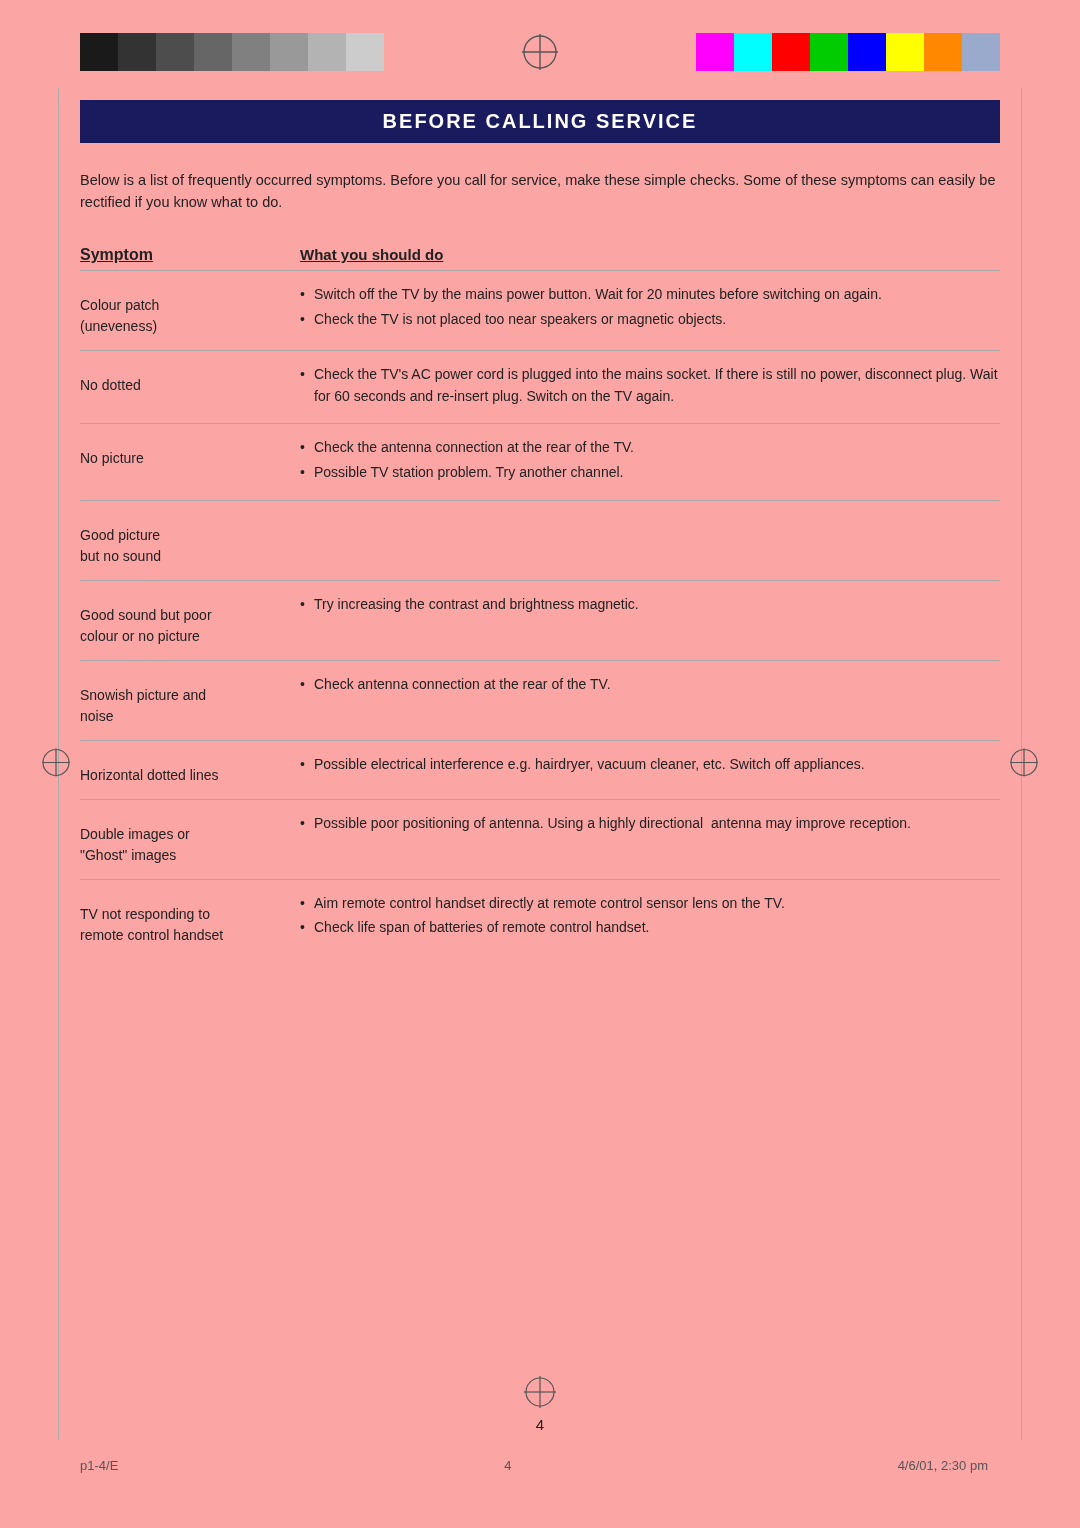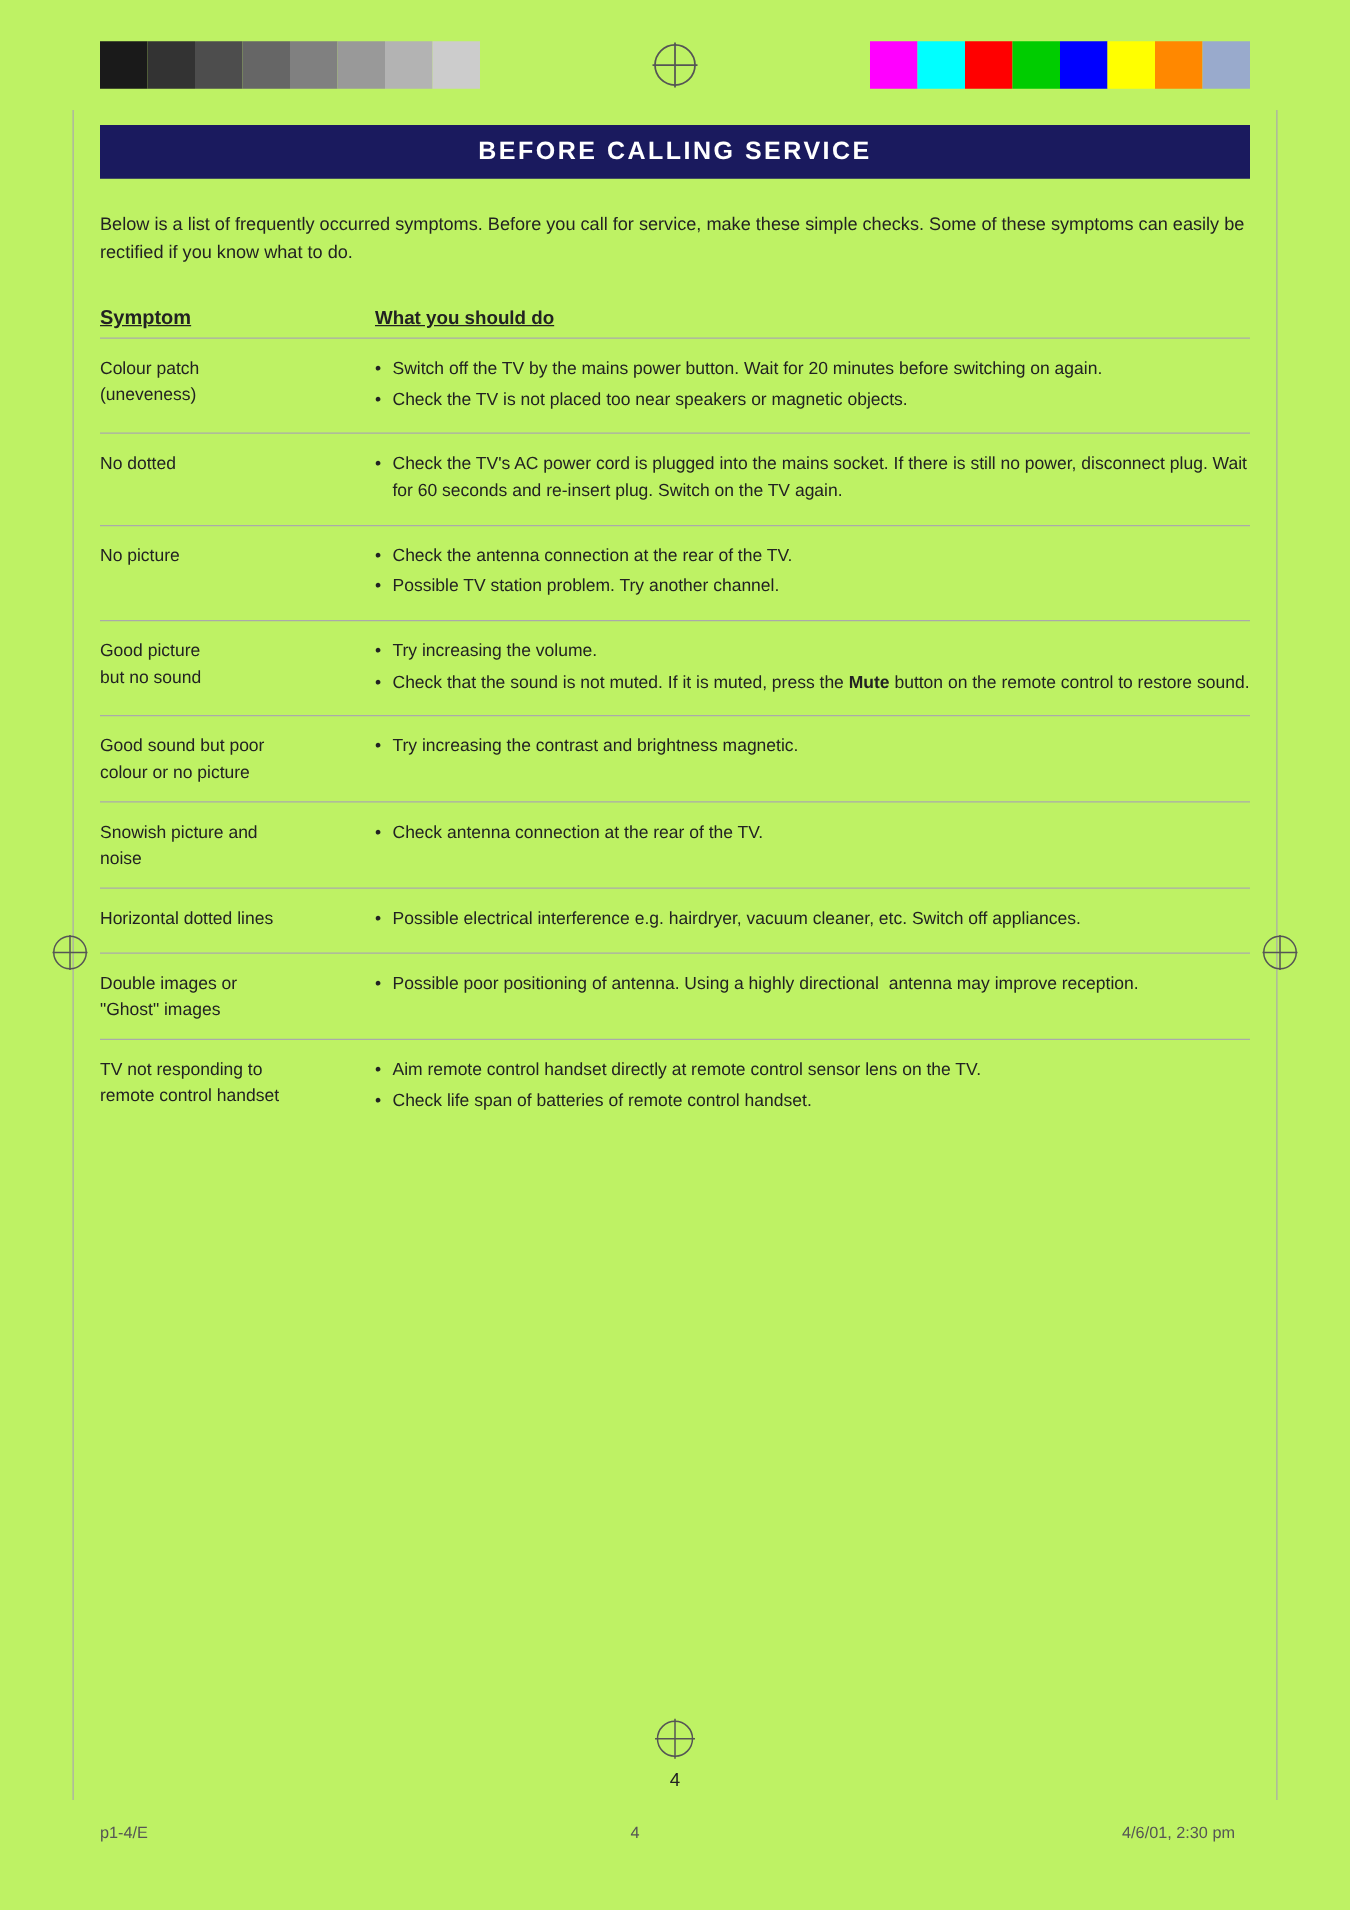--- a/index.html
+++ b/index.html
@@ -16,21 +16,21 @@
       font-size: 15px;
       color: #222;
       position: relative;
     }
 
     .page-wrapper {
       width: 1080px;
       min-height: 1528px;
       padding: 0;
       position: relative;
-      background: #bef264;
+      background: #fca5a5;
     }
 
     .bar {
       width: 38px;
       height: 38px;
     }
 
     .top-row {
       display: flex;
       align-items: center;
@@ -135,20 +135,21 @@
       align-items: flex-start;
     }
 
     .symptom-label {
       width: 220px;
       font-size: 14px;
       line-height: 1.5;
       color: #222;
       padding-right: 16px;
       flex-shrink: 0;
+      margin-top: 11px;
     }
 
     .symptom-actions {
       flex: 1;
       font-size: 14px;
       line-height: 1.55;
       color: #222;
     }
 
     .symptom-actions ul {
@@ -304,26 +305,20 @@
       <div class="symptom-actions">
         <ul>
           <li>Check the antenna connection at the rear of the TV.</li>
           <li>Possible TV station problem. Try another channel.</li>
         </ul>
       </div>
     </div>
 
     <div class="symptom-row">
       <div class="symptom-label">Good picture<br>but no sound</div>
-      <div class="symptom-actions">
-        <ul>
-          <li>Try increasing the volume.</li>
-          <li>Check that the sound is not muted. If it is muted, press the <span class="bold-text">Mute</span> button on the remote control to restore sound.</li>
-        </ul>
-      </div>
     </div>
 
     <div class="symptom-row">
       <div class="symptom-label">Good sound but poor<br>colour or no picture</div>
       <div class="symptom-actions">
         <ul>
           <li>Try increasing the contrast and brightness magnetic.</li>
         </ul>
       </div>
     </div>

